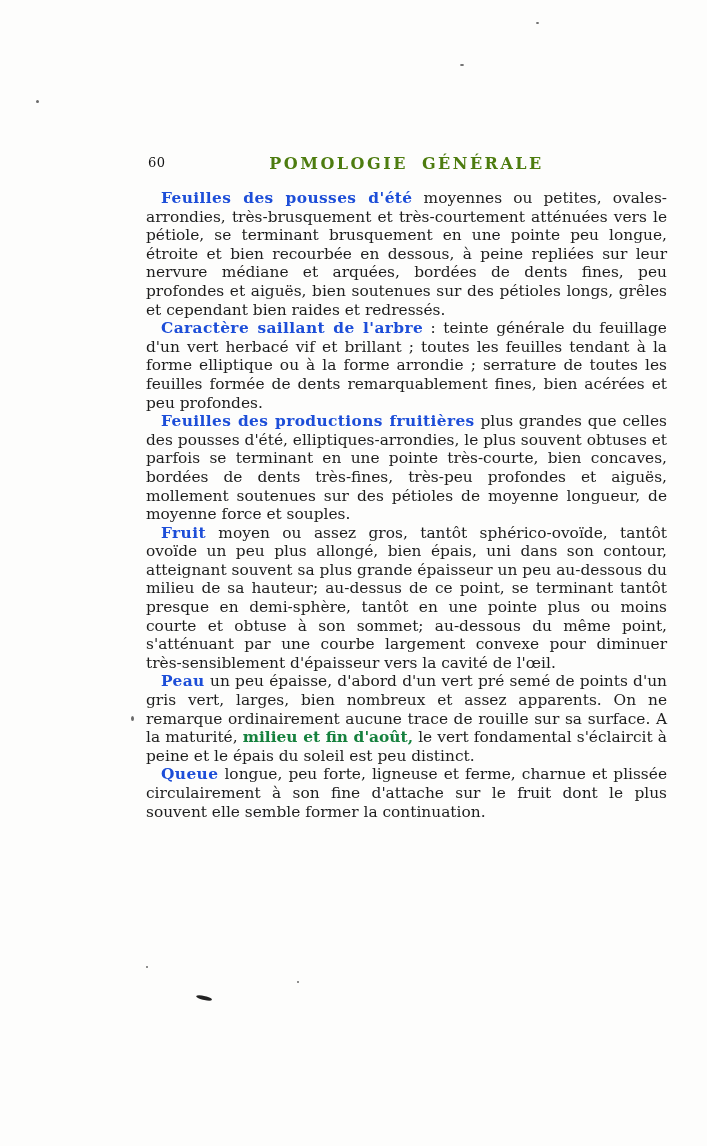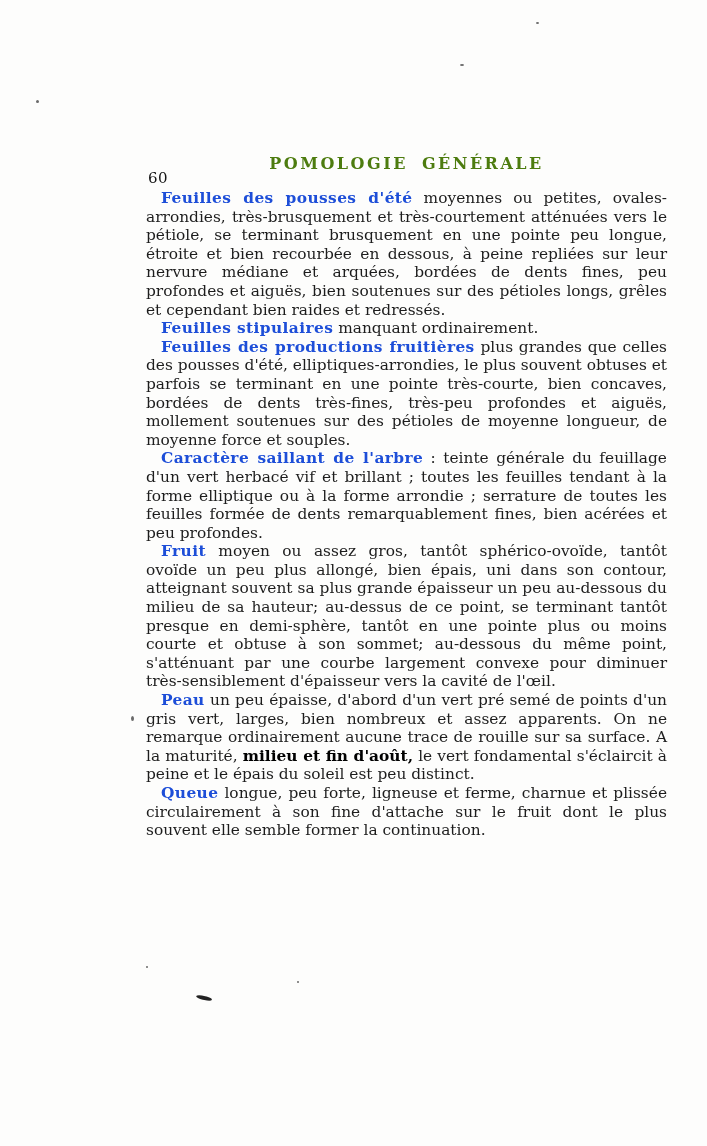--- a/index.html
+++ b/index.html
@@ -20,22 +20,22 @@
     left: 146px; top: 154px;
     width: 521px;
   }
   .running-head {
     position: relative;
     height: 22px;
     margin-bottom: 13px;
   }
   .page-number {
     position: absolute;
-    left: 2px; top: 15px;
-    font-size: 15px;
+    left: 2px; top: 1px;
+    font-size: 13px;
     letter-spacing: 0.5px;
     color: #141414;
   }
   .running-title {
     text-align: center;
     font-size: 16px;
     letter-spacing: 2.5px;
     word-spacing: 6px;
     font-weight: bold;
     color: #4d7c0f;
@@ -48,21 +48,21 @@
     line-height: 18.6px;
     color: #1d1d1d;
   }
   .lead {
     font-weight: bold;
     letter-spacing: 0.4px;
     color: #1d4ed8;
   }
   .inline-bold {
     font-weight: bold;
-    color: #000000;
+    color: #15803d;
   }
   .speck {
     position: absolute;
     background: #6a6a6a;
     border-radius: 50%;
   }
   .ink-mark {
     position: absolute;
     left: 196px; top: 996px;
     width: 16px; height: 4px;
@@ -81,27 +81,26 @@
     <div class="running-head">
       <span class="page-number">60</span>
       <div class="running-title">POMOLOGIE GÉNÉRALE</div>
     </div>
 
     <div class="body-text">
 
       <p><span class="lead">Feuilles des pousses d'été</span><span> moyennes ou petites, ovales-arrondies, très-brusquement et très-courtement atténuées vers le pétiole, se terminant brusquement en une pointe peu longue, étroite et bien recourbée en dessous, à peine repliées sur leur nervure médiane et arquées, bordées de dents fines, peu profondes et aiguës, bien soutenues sur des pétioles longs, grêles et cependant bien raides et redressés.</span></p>
 
 
-      <p><span class="lead">Feuilles stipulaires</span><span> manquant ordinairement.</span></p>
 
 
 
+      <p><span class="lead">Caractère saillant de l'arbre</span><span> : teinte générale du feuillage d'un vert herbacé vif et brillant ; toutes les feuilles tendant à la forme elliptique ou à la forme arrondie ; serrature de toutes les feuilles formée de dents remarquablement fines, bien acérées et peu profondes.</span></p>
+
       <p><span class="lead">Feuilles des productions fruitières</span><span> plus grandes que celles des pousses d'été, elliptiques-arrondies, le plus souvent obtuses et parfois se terminant en une pointe très-courte, bien concaves, bordées de dents très-fines, très-peu profondes et aiguës, mollement soutenues sur des pétioles de moyenne longueur, de moyenne force et souples.</span></p>
-
-      <p><span class="lead">Caractère saillant de l'arbre</span><span> : teinte générale du feuillage d'un vert herbacé vif et brillant ; toutes les feuilles tendant à la forme elliptique ou à la forme arrondie ; serrature de toutes les feuilles formée de dents remarquablement fines, bien acérées et peu profondes.</span></p>
 
       <p><span class="lead">Fruit</span><span> moyen ou assez gros, tantôt sphérico-ovoïde, tantôt ovoïde un peu plus allongé, bien épais, uni dans son contour, atteignant souvent sa plus grande épaisseur un peu au-dessous du milieu de sa hauteur; au-dessus de ce point, se terminant tantôt presque en demi-sphère, tantôt en une pointe plus ou moins courte et obtuse à son sommet; au-dessous du même point, s'atténuant par une courbe largement convexe pour diminuer très-sensiblement d'épaisseur vers la cavité de l'œil.</span></p>
 
       <p><span class="lead">Peau</span><span> un peu épaisse, d'abord d'un vert pré semé de points d'un gris vert, larges, bien nombreux et assez apparents. On ne remarque ordinairement aucune trace de rouille sur sa surface. A la maturité, </span><span class="inline-bold">milieu et fin d'août,</span><span> le vert fondamental s'éclaircit à peine et le épais du soleil est peu distinct.</span></p>
 
 
       <p><span class="lead">Queue</span><span> longue, peu forte, ligneuse et ferme, charnue et plissée circulairement à son fine d'attache sur le fruit dont le plus souvent elle semble former la continuation.</span></p>
 
 
     </div>

